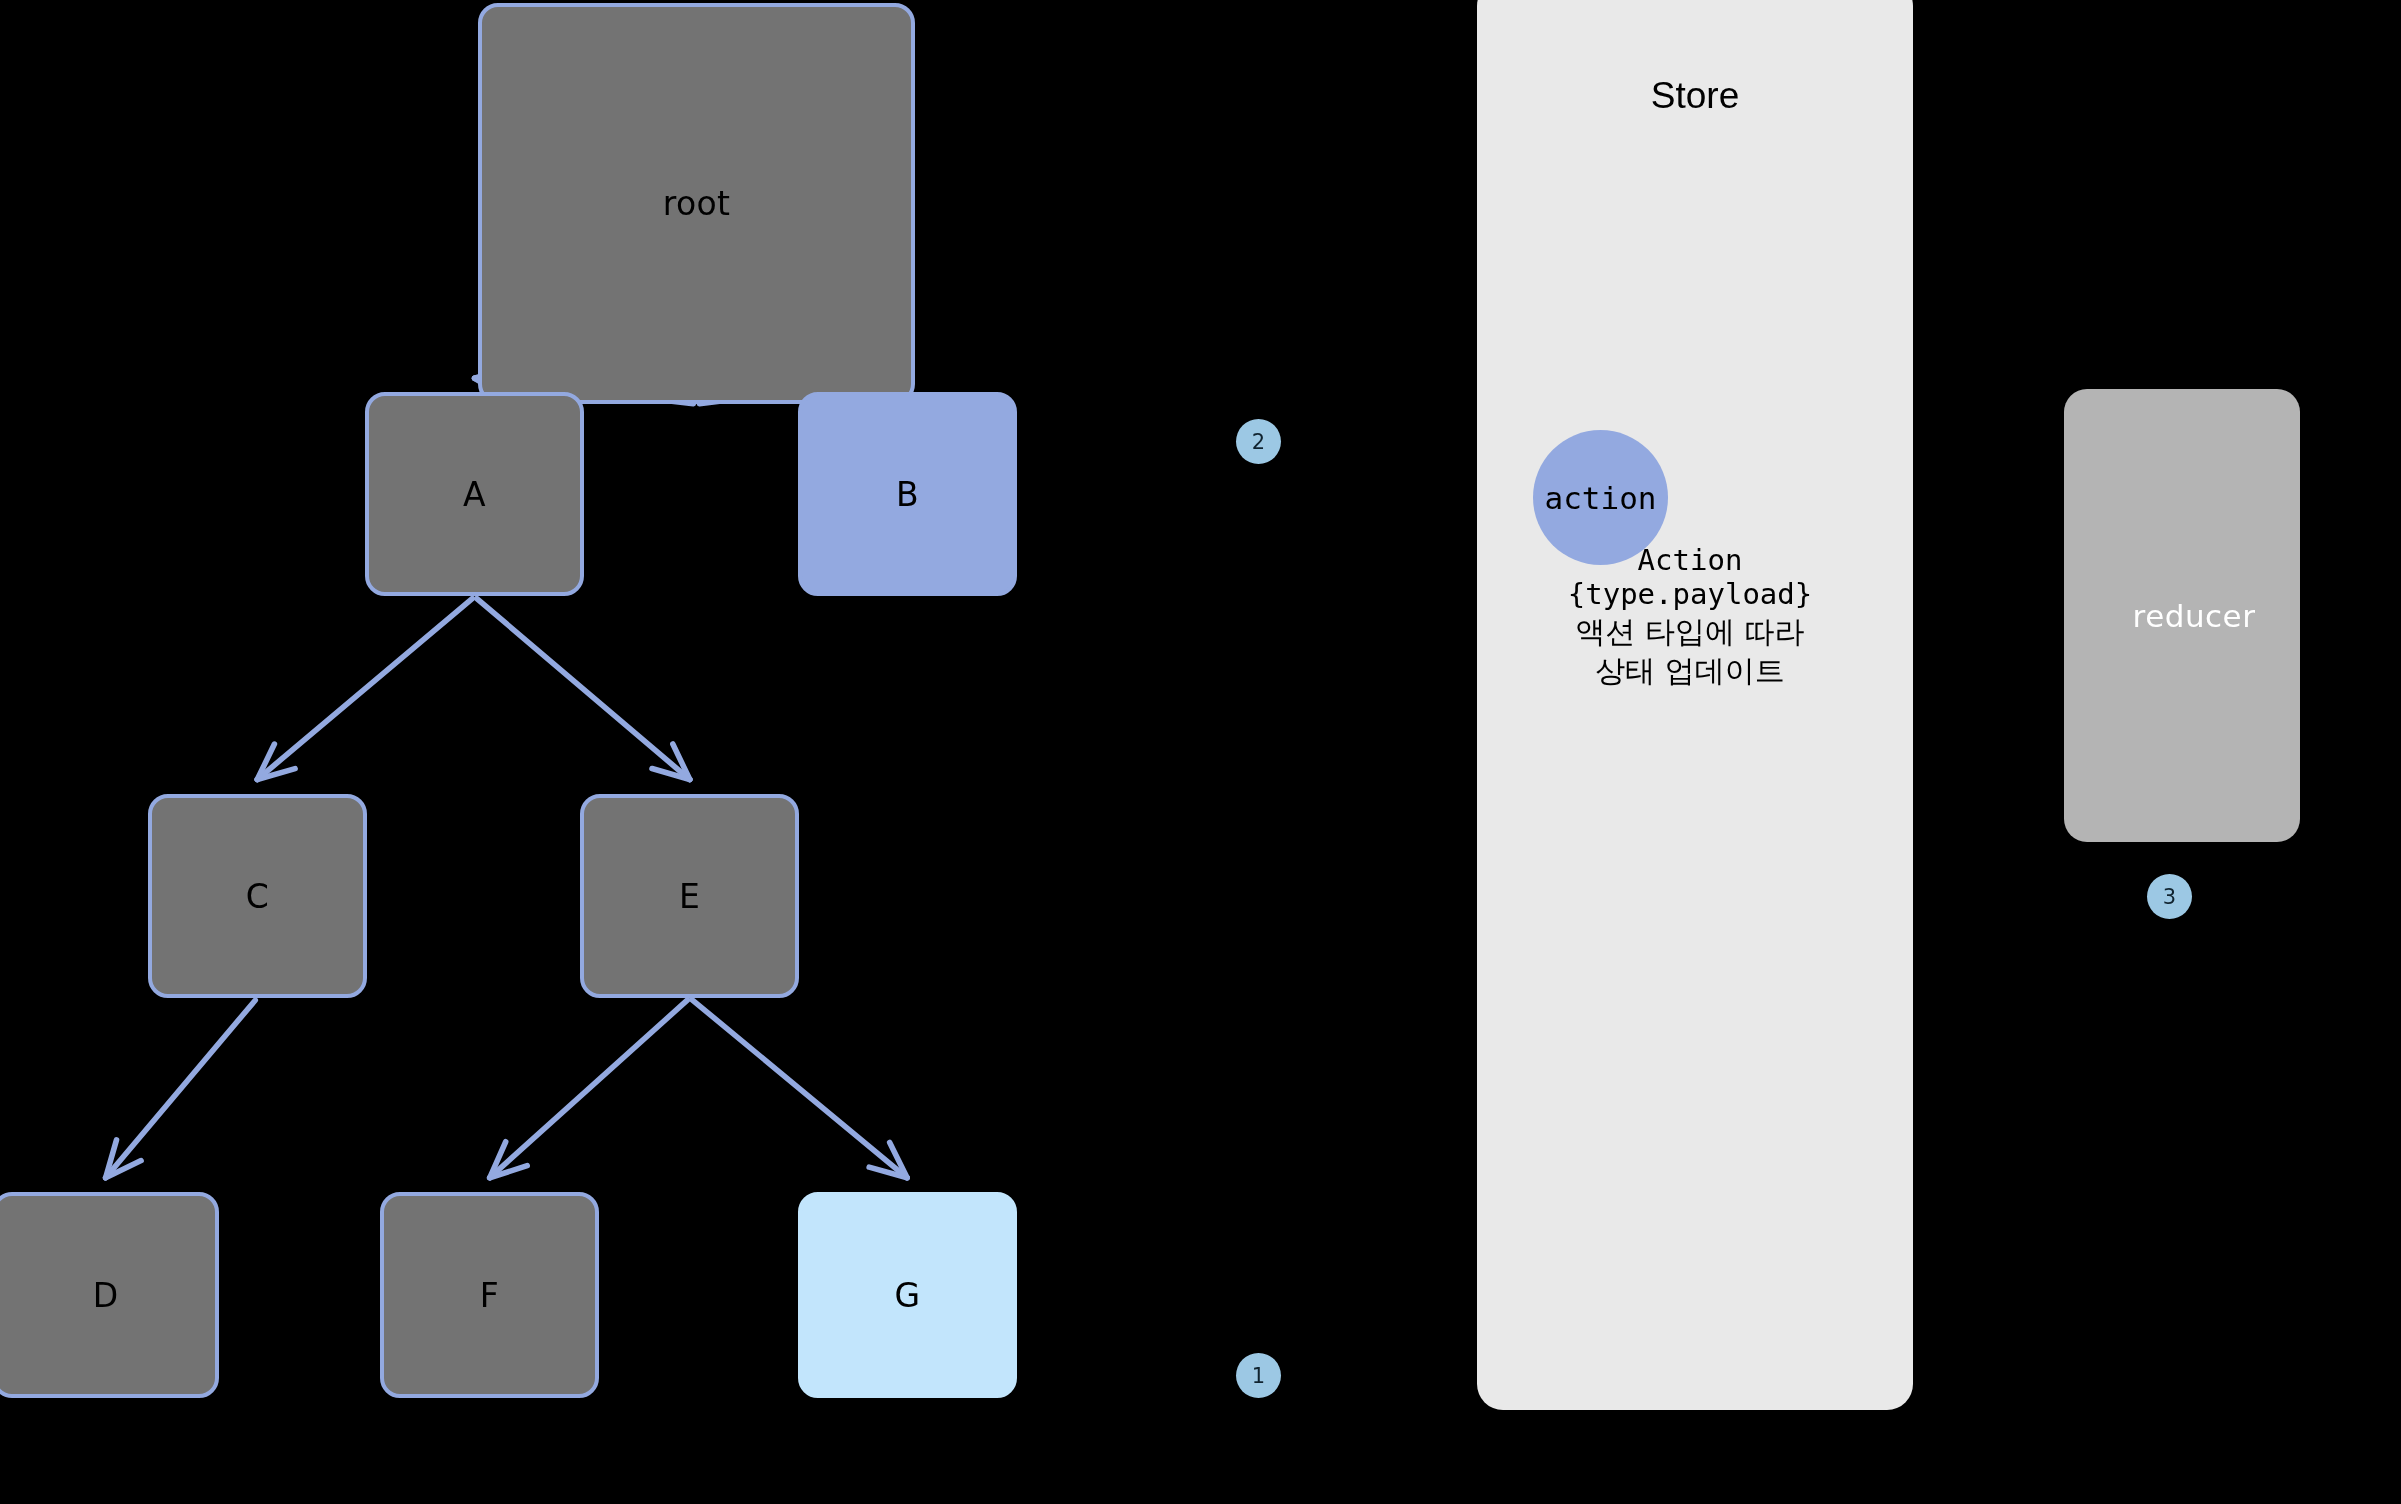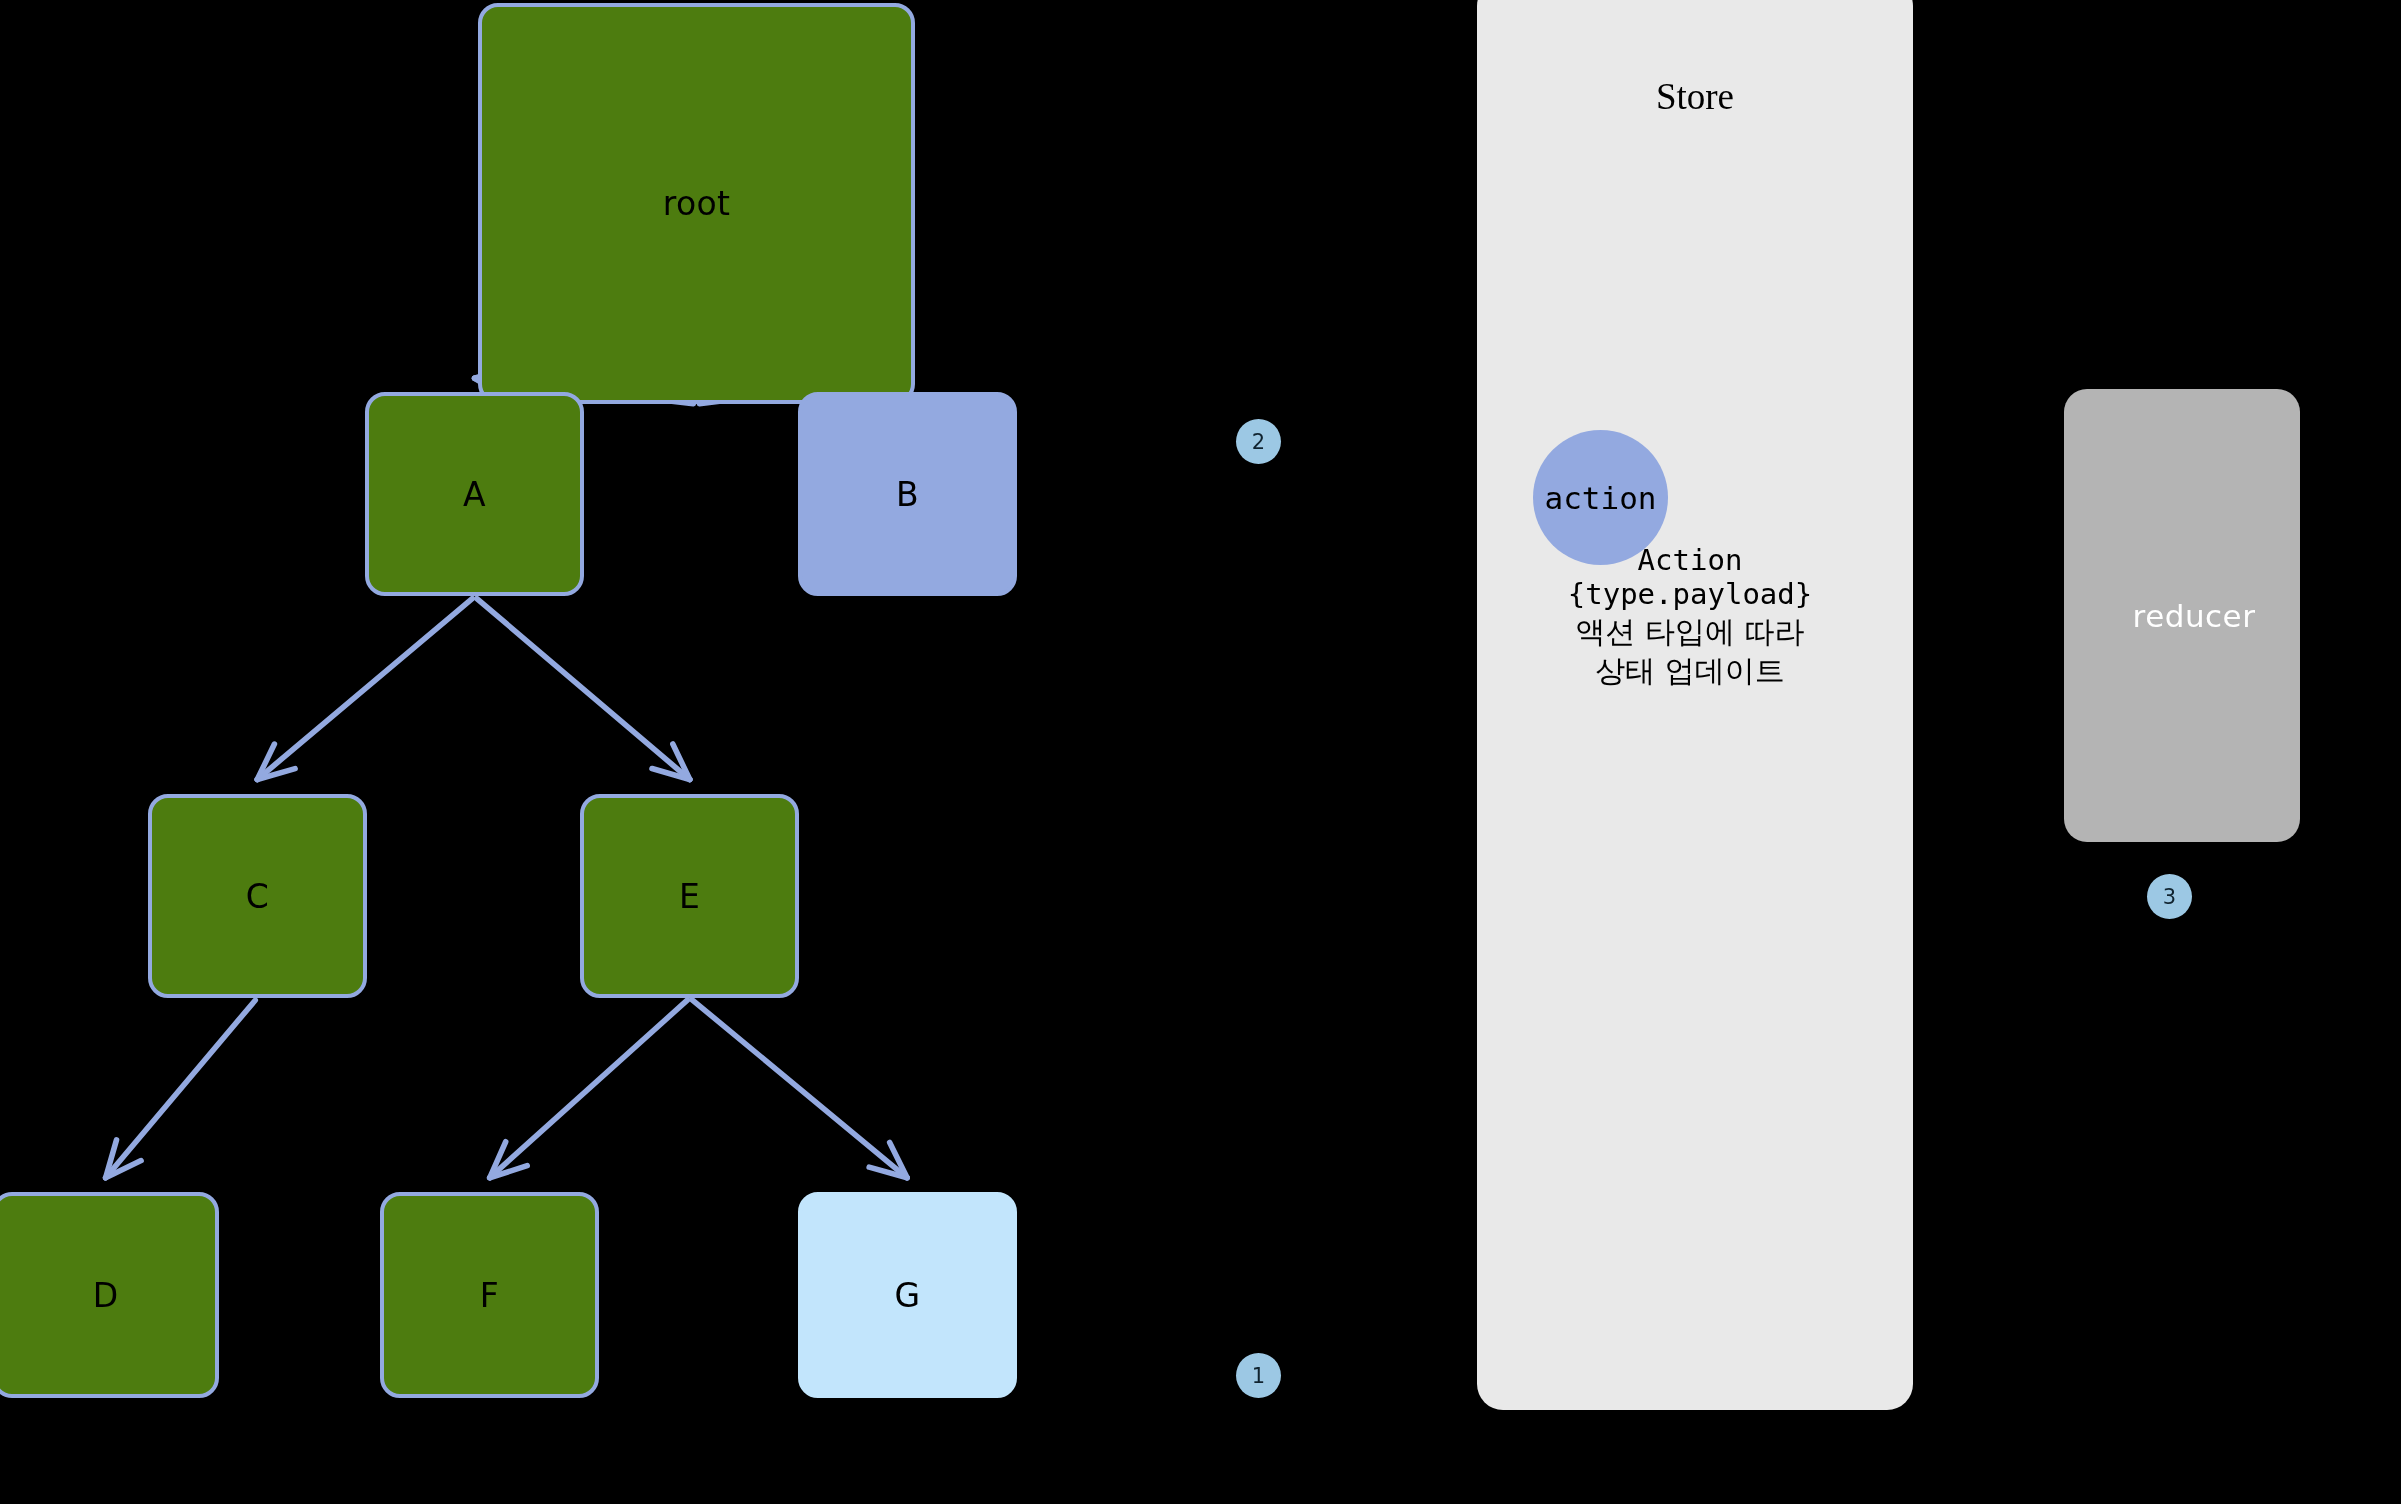--- a/index.html
+++ b/index.html
@@ -3,30 +3,30 @@
 <meta charset="utf-8">
 <style>
   html,body{margin:0;padding:0;background:#000;}
   body{width:2401px;height:1505px;position:relative;overflow:hidden;
        font-family:"DejaVu Sans","Liberation Sans",sans-serif;}
 
   #stage{position:absolute;left:0;top:0;width:2401px;height:1505px;background:#000;}
 
   
   .node{position:absolute;box-sizing:border-box;border:4.5px solid #93a9e0;
-        background:#4d7c0f;border-radius:20px;display:flex;align-items:center;
+        background:#737373;border-radius:20px;display:flex;align-items:center;
         justify-content:center;color:#000;}
   .node .lbl{font-size:33px;line-height:1;letter-spacing:0.3px;}
   .node.filled-mid{background:#93a9e0;border-color:#93a9e0;}
   .node.filled-light{background:#c2e5fc;border-color:#c2e5fc;}
 
   
   #store-panel{position:absolute;background:#e9e9e9;border-radius:26px;}
   #store-title{position:absolute;width:100%;text-align:center;font-size:37px;
-               color:#000;font-family:Liberation Serif, serif;}
+               color:#000;font-family:Liberation Sans, sans-serif;}
   #action-circle{position:absolute;border-radius:50%;background:#93a9e0;
                  display:flex;align-items:center;justify-content:center;}
   #action-circle .lbl{font-size:31px;color:#000;
         font-family:"DejaVu Sans Mono","Liberation Mono",monospace;}
 
   .store-note{position:absolute;text-align:center;color:#000;
               font-family:"DejaVu Sans Mono","Liberation Mono",monospace;
               font-size:29px;line-height:1.18;white-space:pre-line;}
   .store-note.kr{font-family:"DejaVu Sans","Liberation Sans",sans-serif;font-size:30px;line-height:1.3;}
 

